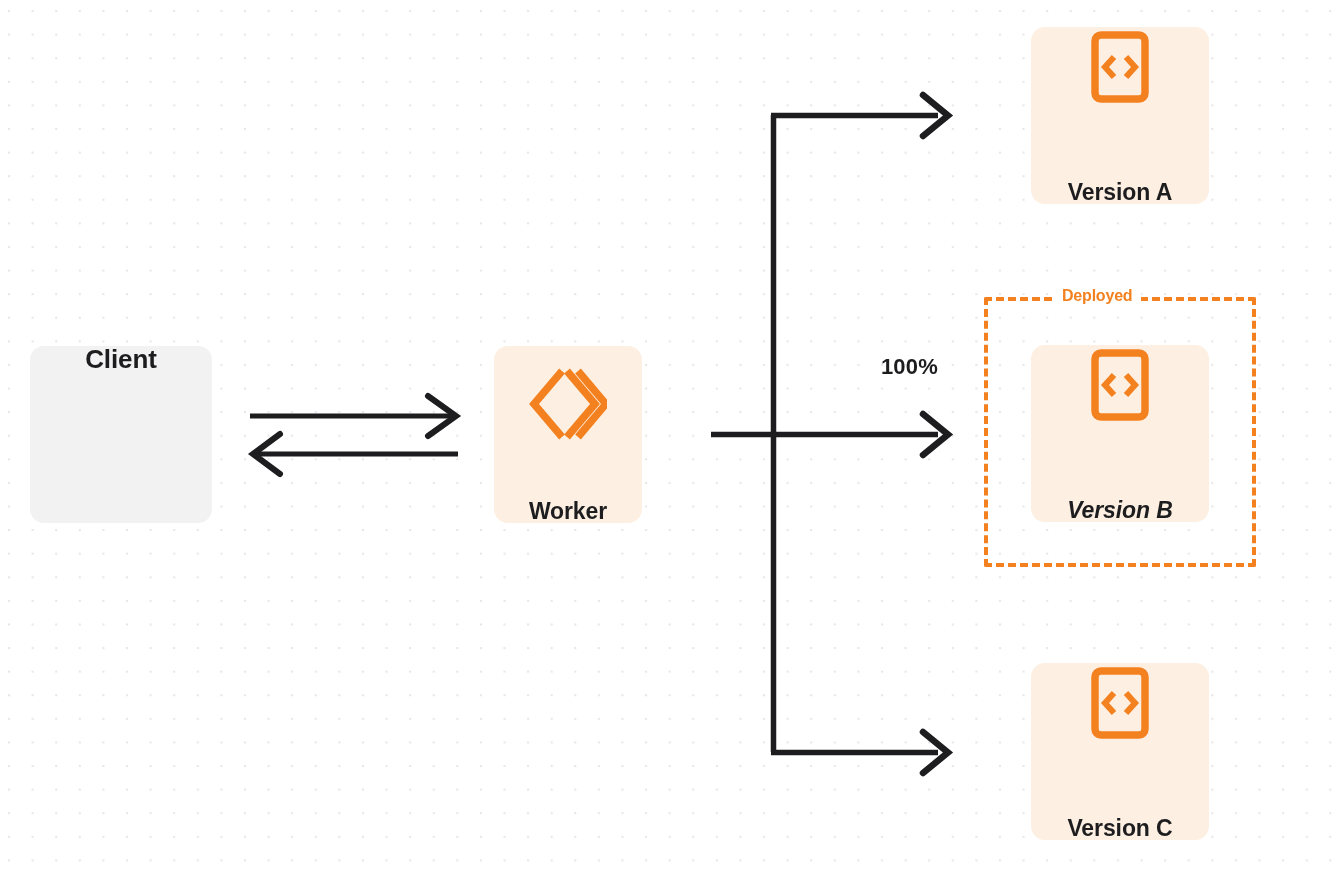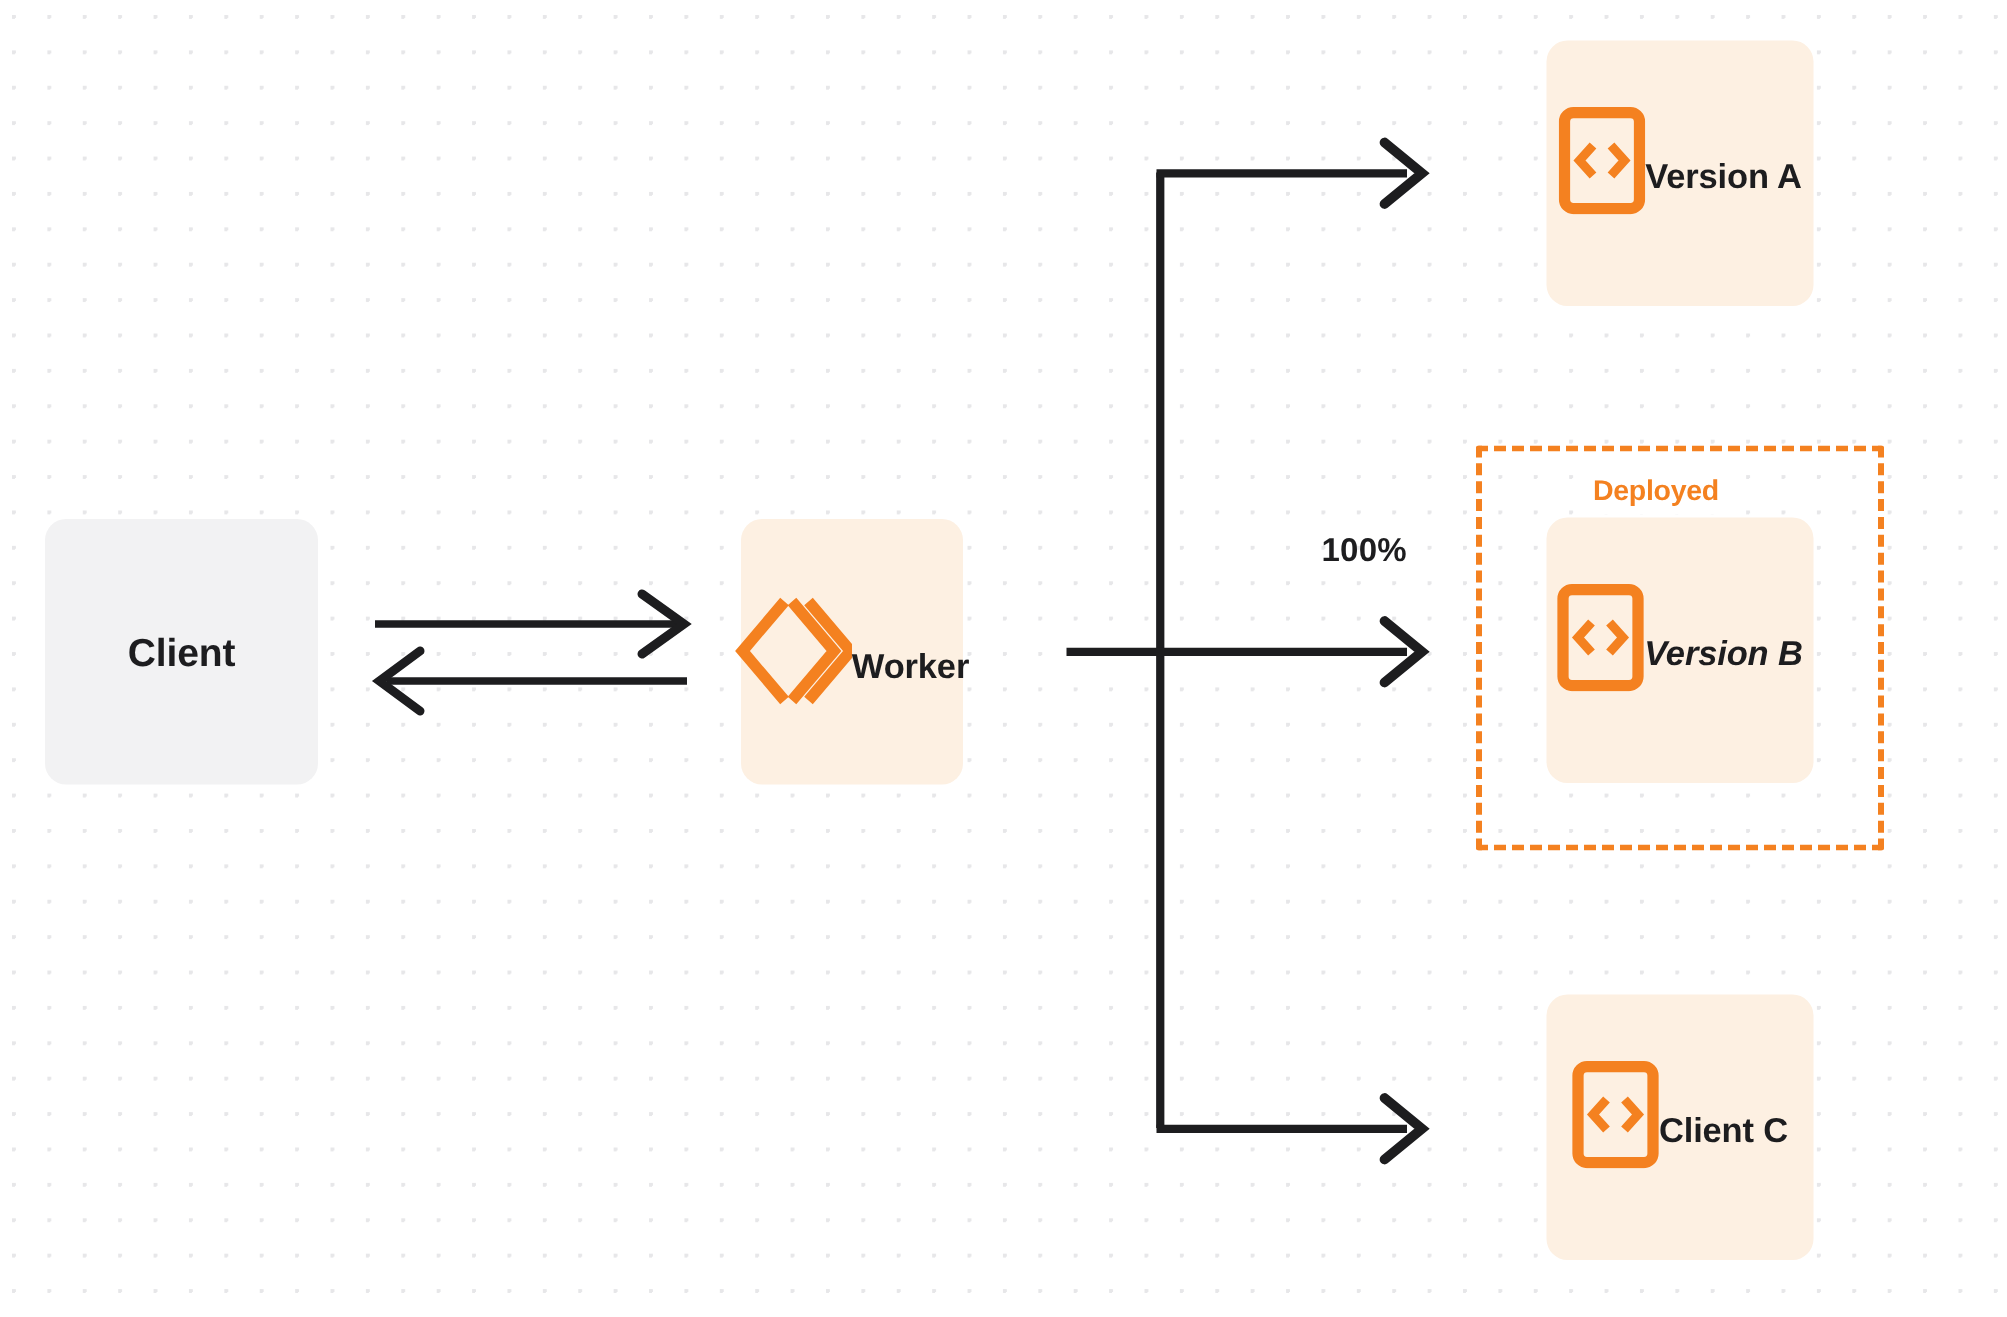--- a/index.html
+++ b/index.html
@@ -34,23 +34,23 @@
     width: 1338px;
     height: 878px;
     pointer-events: none;
   }
 
   
   .node {
     position: absolute;
     box-sizing: border-box;
     display: flex;
-    flex-direction: row;
+    flex-direction: column;
     align-items: center;
-    justify-content: center;
+    justify-content: space-between;
   }
 
   .node-client {
     left: 30px;
     top: 346px;
     width: 182px;
     height: 177px;
     background: #f2f2f3;
     border-radius: 14px;
   }
@@ -111,26 +111,25 @@
     background: transparent;
   }
 
   .deployed-label {
     position: absolute;
     left: 1053px;
     top: 281px;
     padding: 0 9px;
     background: #ffffff;
     color: #f48120;
-    font-size: 19px;
+    font-size: 16px;
     font-weight: 700;
     line-height: 30px;
     letter-spacing: -0.2px;
     white-space: nowrap;
-    margin-top: 32px;
   }
 
   
   .traffic-label {
     position: absolute;
     left: 782px;
     top: 350px;
     width: 156px;
     text-align: right;
     color: #1d1d1f;
@@ -223,20 +222,20 @@
   </div>
 
   <div class="node node-version v-c">
     <span class="icon-wrap version-icon-wrap">
       <svg width="58" height="72" viewBox="0 0 58 72" xmlns="http://www.w3.org/2000/svg">
         <rect x="4" y="4" width="50" height="64" rx="6" ry="6" stroke="#f48120" stroke-width="7.5" fill="none"></rect>
         <path d="M 23 26 L 14 36 L 23 46" stroke="#f48120" stroke-width="6" fill="none" stroke-linecap="butt" stroke-linejoin="miter"></path>
         <path d="M 35 26 L 44 36 L 35 46" stroke="#f48120" stroke-width="6" fill="none" stroke-linecap="butt" stroke-linejoin="miter"></path>
       </svg>
     </span>
-    <span class="node-label">Client C</span>
+    <span class="node-label">Version C</span>
   </div>
 
   <div class="traffic-label">
     <span class="pct">100%</span>
   </div>
 
 </div>
 
 </body></html>

